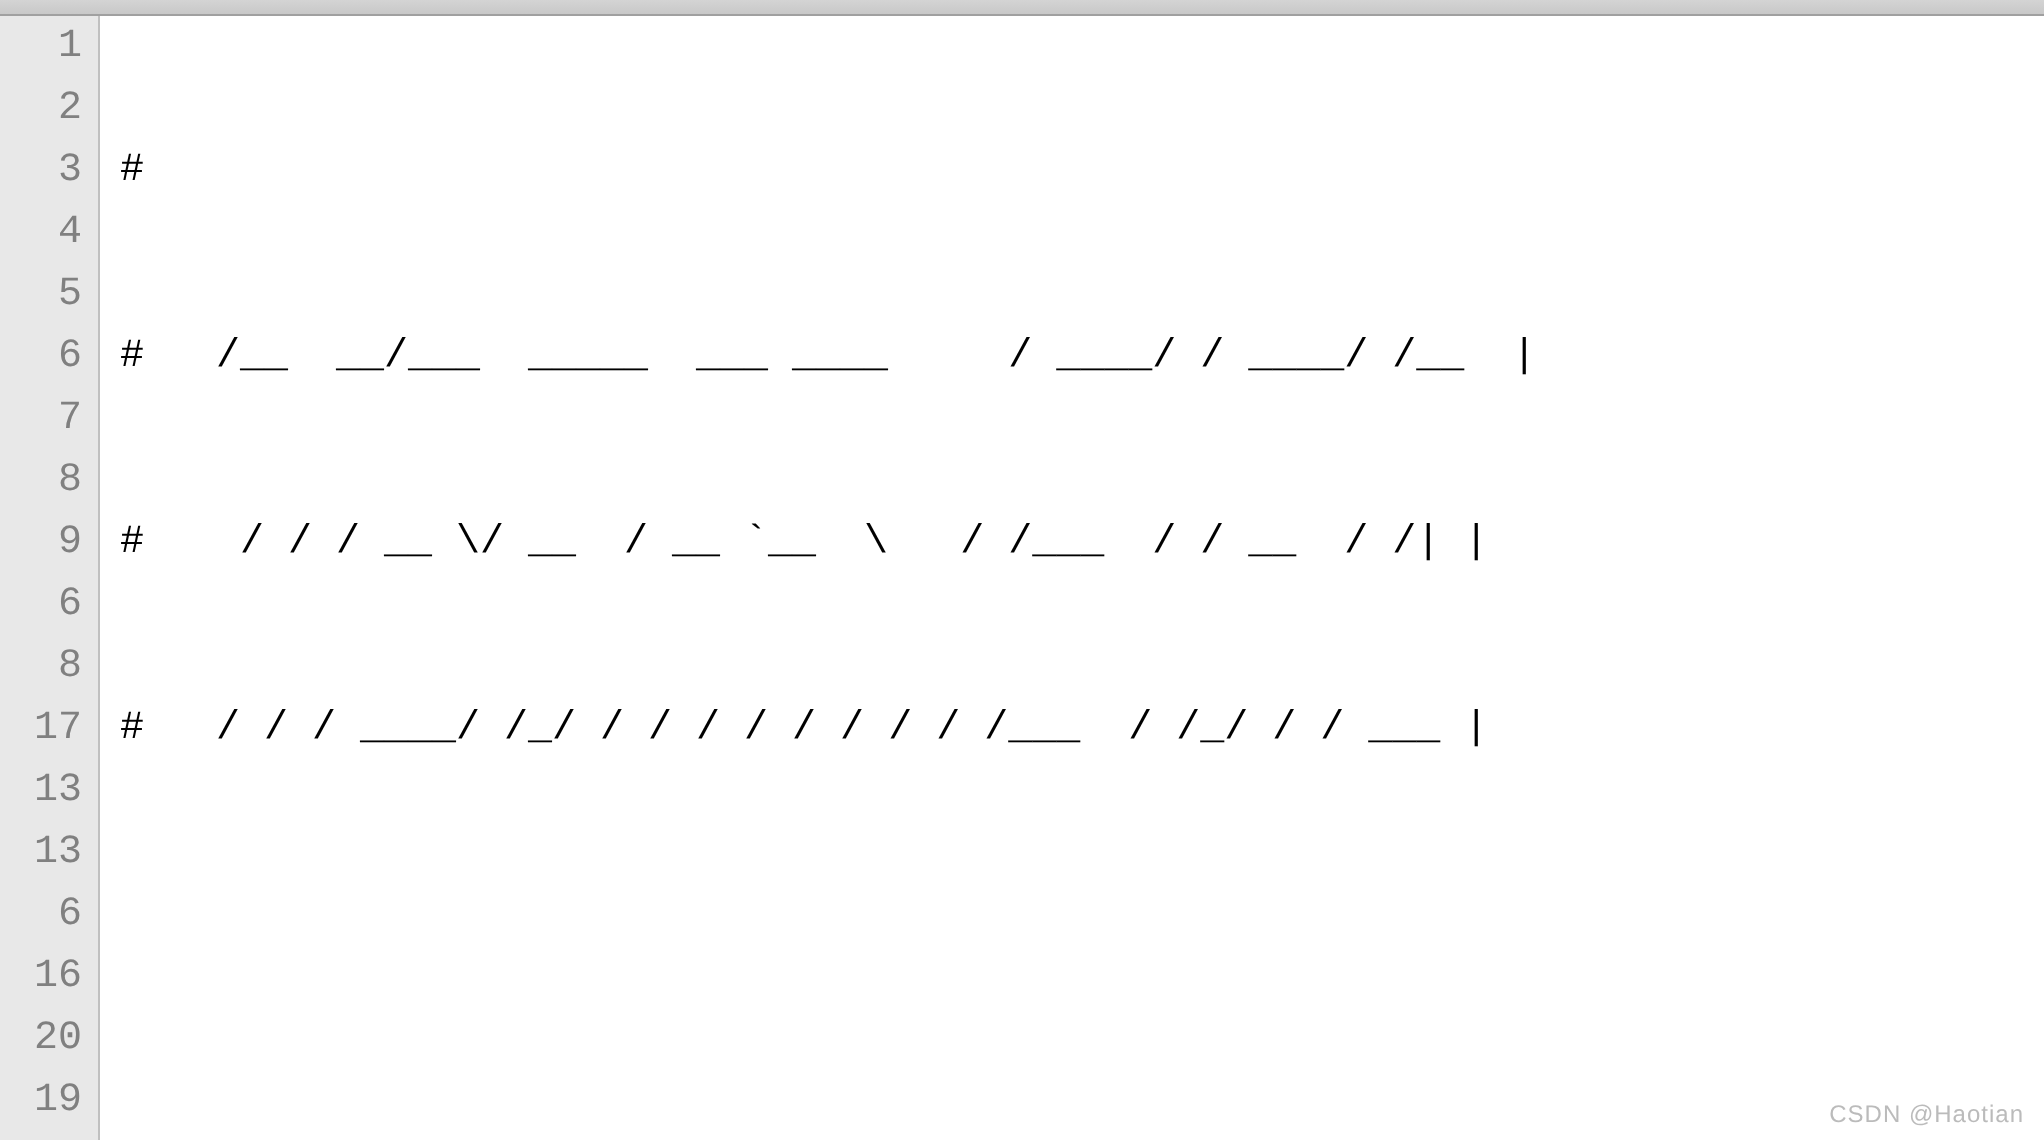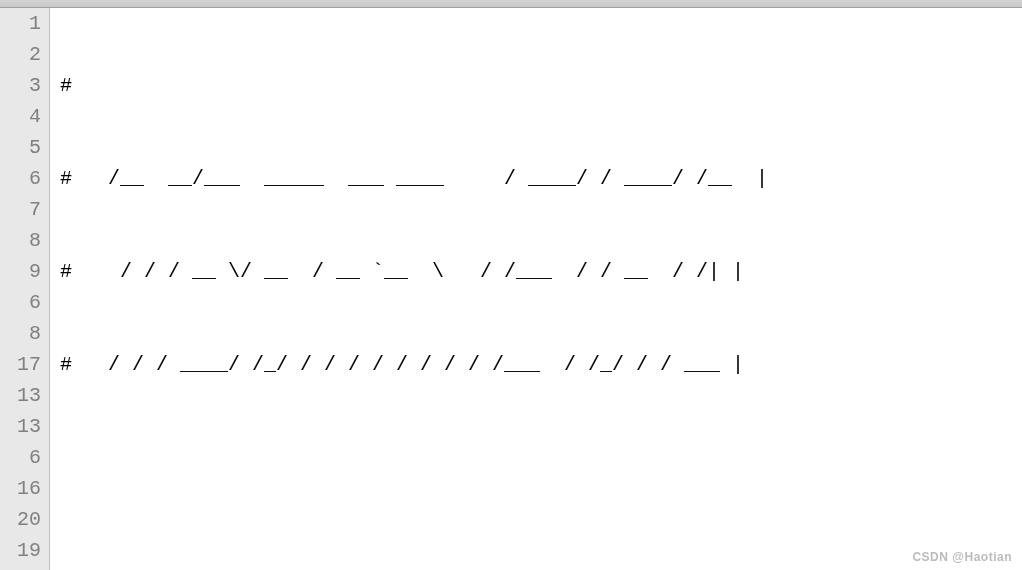--- a/index.html
+++ b/index.html
@@ -54,21 +54,20 @@
       height: 31px;
     }
     .watermark {
       position: absolute;
       bottom: 6px;
       right: 10px;
       font-family: Arial, sans-serif;
       font-size: 12px;
       color: rgba(120, 120, 120, 0.5);
       letter-spacing: 0.5px;
-      font-weight: bold;
     }
   </style>
 </head>
 <body>
 
 <div class="top-ruler"></div>
 <div class="editor">
   <div class="gutter">
     <div class="gutter-line">1</div>
     <div class="gutter-line">2</div>

